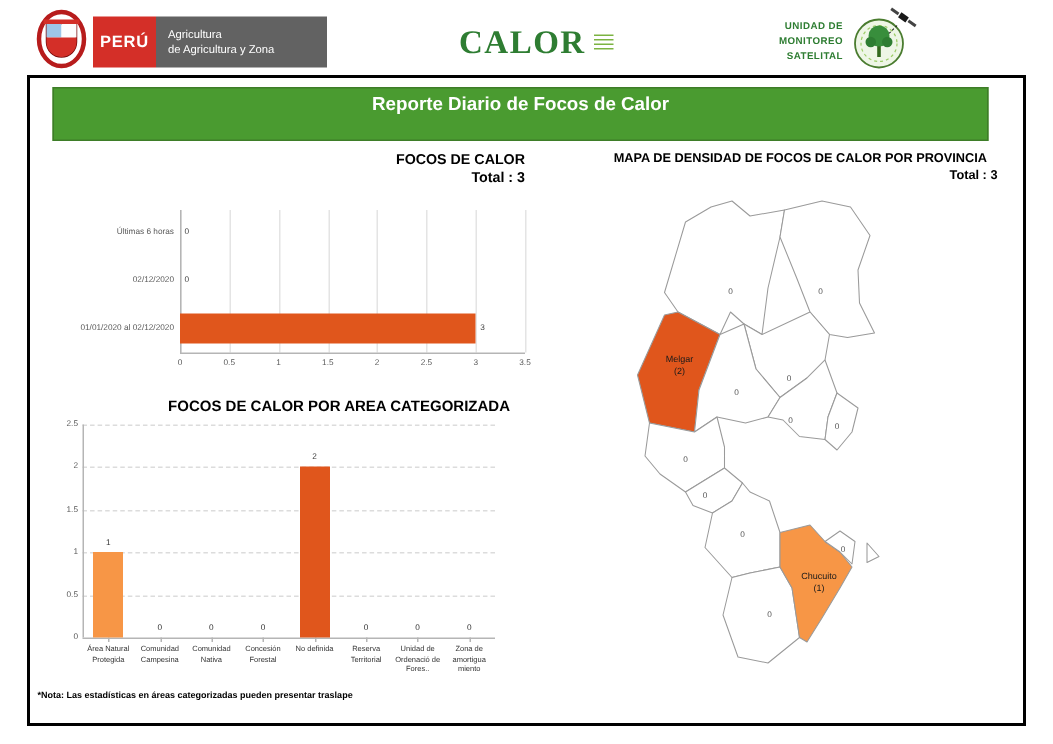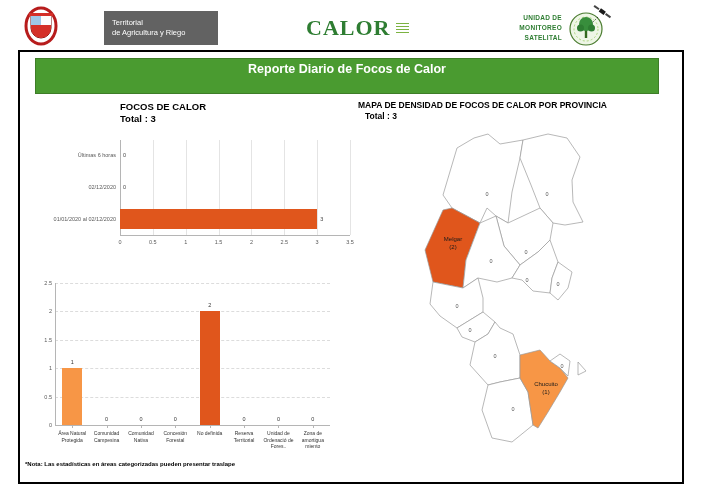--- a/index.html
+++ b/index.html
@@ -14,21 +14,21 @@
   .serfor{left:306px;top:15px;font-family:"Liberation Serif",serif;font-weight:bold;font-size:22px;letter-spacing:1px;}
   .serfor-lines{left:396px;top:21px;width:14px;}
   .serfor-lines div{height:1.4px;margin:1.6px 0;width:13px;}
   .unit-text{left:498px;top:13px;width:64px;text-align:right;font-weight:bold;font-size:6.5px;line-height:1.5;letter-spacing:.3px;}
 
   
   .frame{left:18px;top:50px;width:666px;height:434px;border:2px solid #000;box-sizing:border-box;}
   .titlebar{left:35px;top:58px;width:624px;height:36px;color:#fff;font-weight:bold;font-size:12.5px;line-height:1.35;text-align:center;padding-top:2px;box-sizing:border-box;}
 
   
-  .ctitle{font-weight:bold;color:#000;text-align:left;}
+  .ctitle{font-weight:bold;color:#000;text-align:right;}
   .tick{font-size:5.5px;color:#595959;}
   .vgrid{width:1px;background:#e4e4e4;}
   .hgrid{height:0;border-top:1px dashed #dcdcdc;}
   .axis{background:#b5b5b5;}
   .catlbl{font-size:5px;line-height:1.3;color:#333;text-align:center;word-wrap:break-word;}
   .rowlbl{font-size:5.5px;color:#595959;text-align:right;white-space:nowrap;}
   .vallbl{font-size:5.5px;color:#444;}
 
   .footnote{left:25px;top:461px;font-size:6px;font-weight:bold;color:#000;}
   svg text{font-family:"Liberation Sans",sans-serif;}
@@ -40,24 +40,27 @@
 
   <svg class="abs" style="left:23px;top:6px" width="36" height="40" viewBox="0 0 36 40">
     <ellipse cx="18" cy="20" rx="15" ry="18" fill="none" stroke="#b71c1c" stroke-width="3"></ellipse>
     <path d="M8,10 h20 v12 a10,10 0 0 1 -20,0 z" fill="#fff" stroke="#7a0c0c" stroke-width="1"></path>
     <rect x="8" y="10" width="10" height="9" fill="#9ec7e8"></rect>
     <rect x="18" y="10" width="10" height="9" fill="#fdfdfd"></rect>
     <path d="M8,19 h20 v3 a10,10 0 0 1 -20,0 z" fill="#d42f28"></path>
     <rect x="6" y="7" width="24" height="3" fill="#d42f28"></rect>
   </svg>
 
+  <div class="abs flexc peru-box" style="background: rgb(212, 47, 40);">
+    <span>PERÚ</span>
+  </div>
 
   <div class="abs min-box" style="background: rgb(98, 98, 98);">
-    <span>Territorial</span>
-    <span>de Agricultura y Riego</span>
+    <span>Agricultura</span>
+    <span>de Agricultura y Zona</span>
   </div>
 
   <div class="abs serfor" style="color: rgb(46, 125, 50);">CALOR</div>
   <div class="abs serfor-lines">
     <div style="background: rgb(124, 179, 66);"></div>
       <div style="background: rgb(124, 179, 66);"></div>
       <div style="background: rgb(124, 179, 66);"></div>
       <div style="background: rgb(124, 179, 66);"></div>
   </div>
 
@@ -85,20 +88,21 @@
   <div class="abs frame"></div>
 
   <div class="abs titlebar" style="background: rgb(74, 155, 48); border: 1px solid rgb(62, 125, 40);">
     <div>Reporte Diario de Focos de Calor</div>
   </div>
 
   <div class="abs ctitle" style="left:120px;top:101px;width:230px;font-size:9.5px">FOCOS DE CALOR</div>
   <div class="abs ctitle" style="left:120px;top:113px;width:230px;font-size:9.5px">Total : 3</div>
   <div class="abs" id="chart1"></div>
 
+  <div class="abs ctitle" style="left:45px;top:266px;width:295px;font-size:10px">FOCOS DE CALOR POR AREA CATEGORIZADA</div>
   <div class="abs" id="chart2"></div>
 
   <div class="abs ctitle" style="left:358px;top:100px;width:300px;font-size:8.5px">MAPA DE DENSIDAD DE FOCOS DE CALOR POR PROVINCIA</div>
   <div class="abs ctitle" style="left:365px;top:111px;width:300px;font-size:8.5px">Total : 3</div>
 
   <svg id="map-svg" class="abs" style="left:400px;top:130px" width="200" height="325" viewBox="0 0 200 325">
     <g fill="#ffffff" stroke="#9a9a9a" stroke-width="0.7" stroke-linejoin="round">
       <polygon points="74,8 88,4 100,14 123,10 120,28 112,62 108,93 96,86 87,78 80,93 52,78 43,65 57,18"></polygon>
       <polygon points="123,10 148,4 167,8 180,27 172,50 173,72 183,92 165,95 153,93 140,78 131,55 120,28"></polygon>
       <polygon points="96,86 108,93 140,78 153,93 150,110 138,122 120,135 104,116"></polygon>

